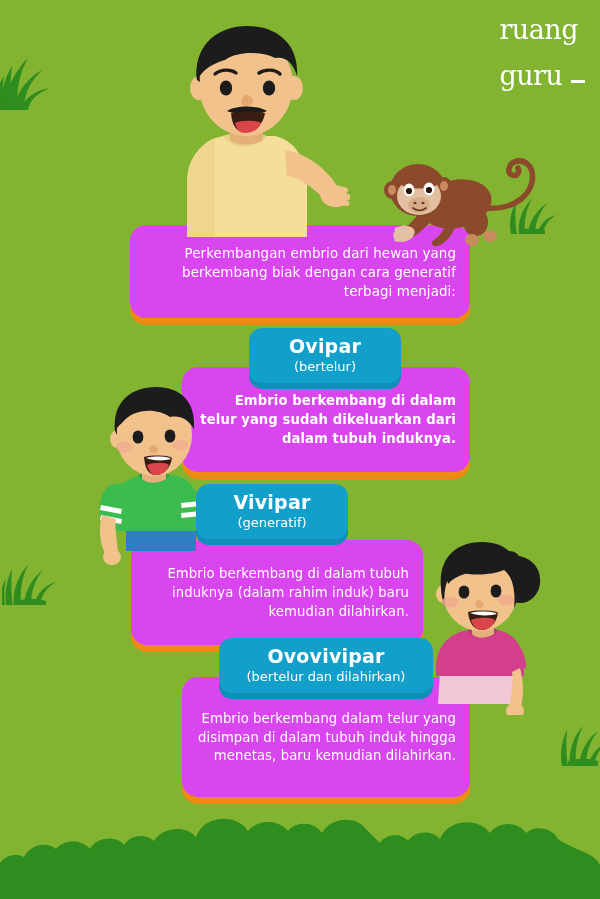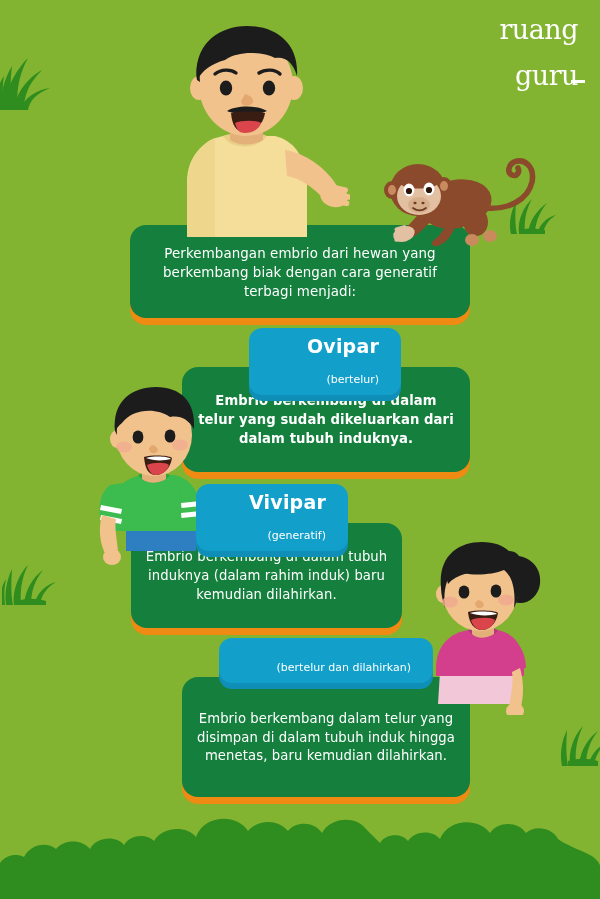--- a/index.html
+++ b/index.html
@@ -8,81 +8,81 @@
     font-family: "DejaVu Sans", sans-serif;
     background:#82b431;
     position:relative;
     overflow:hidden;
   }
   .stage { position:absolute; inset:0; width:600px; height:899px; }
 
   
   .brand {
     position:absolute; right:22px; top:18px;
-    text-align:right; color:#ffffff;
+    color:#ffffff;
     font-family:"DejaVu Serif", serif;
     line-height:0.86; letter-spacing:-0.5px;
   }
   .brand span { display:block; font-size:27px; font-weight:400; }
   .brand .l2 { position:relative;margin-top:23px; }
   .brand .l2::after{
     content:""; position:absolute; right:-7px; bottom:4px;
     width:14px; height:3px; background:#ffffff;
   }
 
   
   .bushes { position:absolute; left:0; bottom:0; width:600px; height:110px; }
 
   
   .grass { position:absolute; }
 
   
   .orange-card {
     position:absolute;
-    background:#15803d;
+    background:#d946ef;
     border-radius:16px;
     box-shadow:0 7px 0 0 #ef8a12;
     color:#ffffff;
-    text-align:center;
+    text-align:right;
     font-size:13.2px;
     line-height:1.42;
     letter-spacing:0.1px;
     padding:16px 14px 14px;
     display:flex; align-items:center; justify-content:center;
   }
   .orange-card p { width:100%; }
 
   .blue-card {
     position:absolute;
     background:#12a0cb;
     border-radius:13px;
     box-shadow:0 6px 0 0 #0f8fb7;
     color:#ffffff;
-    text-align:right;
+    text-align:center;
     padding:8px 22px 9px;
     z-index:6;
   }
   .blue-card .title {
     font-size:19px; font-weight:bold; letter-spacing:0.2px; line-height:1.15;
   }
   .blue-card .sub {
-    font-size:11px; font-weight:normal; line-height:1.2; margin-top:15px;
+    font-size:13px; font-weight:normal; line-height:1.2; margin-top:1px;
   }
 
   
   #intro-card {
     left:130px; top:225px; width:340px; height:93px;
     font-size:13.4px;
   }
   
   #blue-1 { left:249px; top:328px; width:152px; }
   #orange-1 { left:182px; top:367px; width:288px; height:105px;font-weight:bold; }
   
   #blue-2 { left:196px; top:484px; width:152px; }
-  #orange-2 { left:131px; top:523px; width:271px; height:105px; }
+  #orange-2 { left:131px; top:540px; width:292px; height:105px; }
   
   #blue-3 { left:219px; top:638px; width:214px; }
   #orange-3 { left:182px; top:677px; width:288px; height:120px; }
 
   
   .char { position:absolute; }
   #man      { left:135px; top:22px;  width:215px; height:215px; z-index:3; }
   #monkey   { left:378px; top:148px; width:170px; height:100px; z-index:3; }
   #boy      { left:88px;  top:385px; width:120px; height:180px; z-index:5; }
   #girl     { left:424px; top:540px; width:120px; height:175px; z-index:5; }
@@ -319,20 +319,21 @@
   </div>
   <div class="blue-card" id="blue-2">
     <div class="title">Vivipar</div>
     <div class="sub">(generatif)</div>
   </div>
 
   <div class="orange-card" id="orange-3">
     <p>Embrio berkembang dalam telur yang disimpan di dalam tubuh induk hingga menetas, baru kemudian dilahirkan.</p>
   </div>
   <div class="blue-card" id="blue-3">
+    <div class="title">Ovovivipar</div>
     <div class="sub">(bertelur dan dilahirkan)</div>
   </div>
 
   <svg class="bushes" viewBox="0 0 600 110" preserveAspectRatio="none" xmlns="http://www.w3.org/2000/svg">
     <path fill="#2f8c1e" d="
       M0 110 L0 74
       C6 66 16 64 24 68
       C30 56 46 52 56 60
       C64 50 82 50 90 60
       C96 48 116 46 124 56

